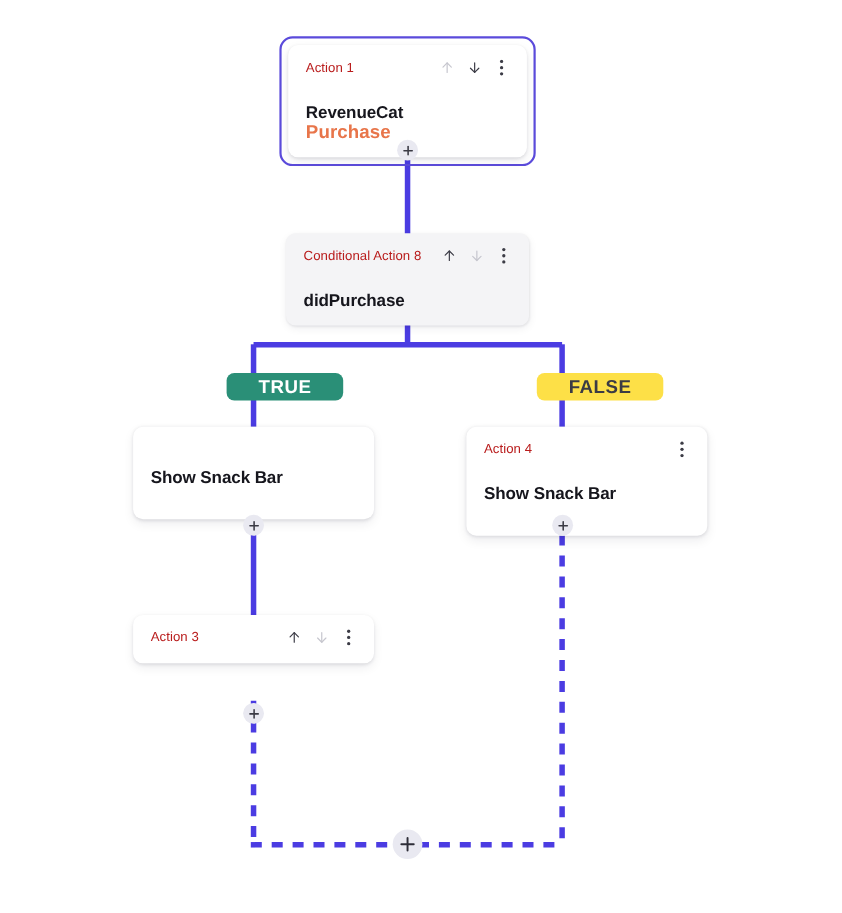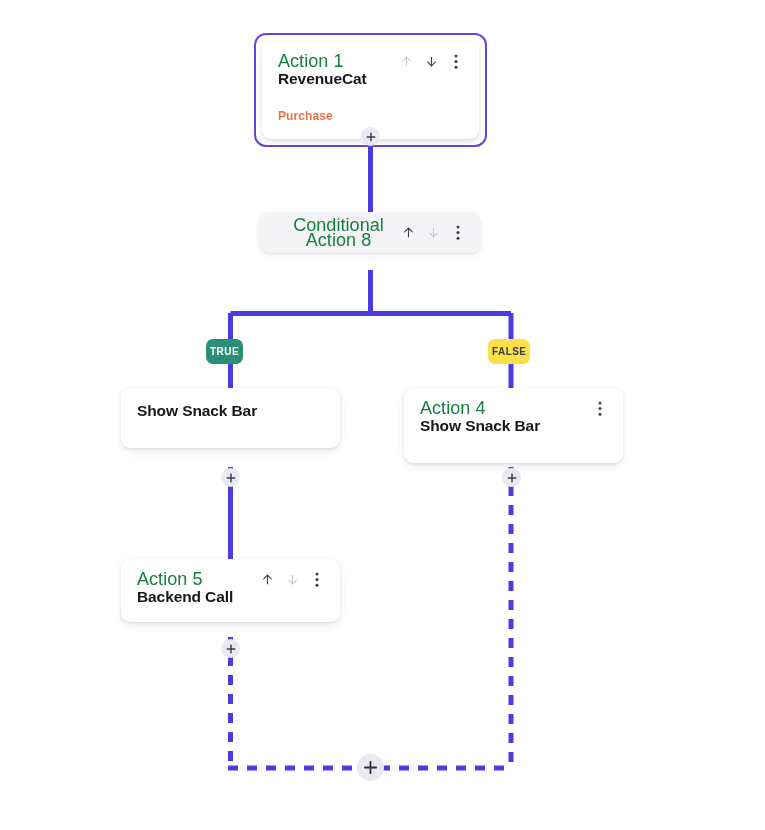--- a/index.html
+++ b/index.html
@@ -65,71 +65,70 @@
   }
 
   .card-head {
     display: flex;
     align-items: center;
     justify-content: space-between;
     height: 15px;
   }
 
   .card-label {
-    font-size: 18px;
+    font-size: 12px;
     line-height: 15px;
-    color: #15803d;
+    color: #b91c1c;
     letter-spacing: 0.05px;
-    text-align: center;
   }
 
   .card-tools {
     display: flex;
     align-items: center;
     gap: 11px;
   }
 
   .tool {
     display: inline-flex;
     align-items: center;
     justify-content: center;
     width: 14px;
     height: 16px;
   }
   .tool svg { display: block; }
 
   .card-title {
-    margin-top: 0;
+    margin-top: 24px;
     font-size: 15.5px;
     line-height: 19px;
     font-weight: 700;
     color: #16161d;
     letter-spacing: -0.1px;
   }
 
   .card-sub {
-    margin-top: 21px;
-    font-size: 12px;
+    margin-top: 1px;
+    font-size: 17px;
     line-height: 14px;
     font-weight: 700;
     color: #e8754a;
     letter-spacing: 0.1px;
   }
 
   
   .badge {
     position: absolute;
     box-sizing: border-box;
     height: 25px;
     display: flex;
     align-items: center;
     justify-content: center;
-    padding: 0 4px;
+    padding: 0 29px;
     border-radius: 7px;
-    font-size: 10px;
+    font-size: 17px;
     font-weight: 700;
     letter-spacing: 0.45px;
   }
   .badge.true {
     background: #2a8f77;
     color: #ffffff;
   }
   .badge.false {
     background: #fde047;
     color: #3b3b44;
@@ -241,40 +240,41 @@
           </span>
           <span class="tool">
             <svg width="4" height="15" viewBox="0 0 4 16" fill="#3c3c46">
               <circle cx="2" cy="2" r="1.6"></circle>
                 <circle cx="2" cy="8" r="1.6"></circle>
                 <circle cx="2" cy="14" r="1.6"></circle>
             </svg>
           </span>
         </span>
       </div>
+      <div class="card-title">didPurchase</div>
     </div>
   </div>
 
   <div class="badge true" style="left:206px; top:339px;">TRUE</div>
   <div class="badge false" style="left:488px; top:339px;">FALSE</div>
 
   <div class="node" style="left:121px; top:388px; width:219px;">
     <div class="card" style="padding-bottom:28px;">
       <div class="card-title">Show Snack Bar</div>
     </div>
   </div>
 
   <div class="plus" style="left:221px; top:468px;">
     <svg width="10" height="10" viewBox="0 0 12 12" stroke="#3a3a44" stroke-width="1.7" stroke-linecap="round">
       <line x1="6" y1="1.5" x2="6" y2="10.5"></line>
         <line x1="1.5" y1="6" x2="10.5" y2="6"></line>
     </svg>
   </div>
 
-  <div class="node" style="left:404px; top:388px; width:219px;">
+  <div class="node" style="left:424px; top:388px; width:219px;">
     <div class="card" style="padding-bottom:28px;">
       <div class="card-head">
         <span class="card-label">Action 4</span>
         <span class="card-tools">
           <span class="tool">
             <svg width="4" height="15" viewBox="0 0 4 16" fill="#3c3c46">
               <circle cx="2" cy="2" r="1.6"></circle>
                 <circle cx="2" cy="8" r="1.6"></circle>
                 <circle cx="2" cy="14" r="1.6"></circle>
             </svg>
@@ -288,21 +288,21 @@
   <div class="plus" style="left:502px; top:468px;">
     <svg width="10" height="10" viewBox="0 0 12 12" stroke="#3a3a44" stroke-width="1.7" stroke-linecap="round">
       <line x1="6" y1="1.5" x2="6" y2="10.5"></line>
         <line x1="1.5" y1="6" x2="10.5" y2="6"></line>
     </svg>
   </div>
 
   <div class="node" style="left:121px; top:559px; width:219px;">
     <div class="card" style="padding-bottom:16px;">
       <div class="card-head">
-        <span class="card-label">Action 5</span>
+        <span class="card-label">Action 3</span>
         <span class="card-tools">
           <span class="tool">
             <svg width="13" height="13" viewBox="0 0 24 24" fill="none" stroke="#3c3c46" stroke-width="2" stroke-linecap="round" stroke-linejoin="round">
               <line x1="12" y1="20" x2="12" y2="4"></line>
                 <polyline points="5 11 12 4 19 11"></polyline>
             </svg>
           </span>
           <span class="tool">
             <svg width="13" height="13" viewBox="0 0 24 24" fill="none" stroke="#c6c6ce" stroke-width="2" stroke-linecap="round" stroke-linejoin="round">
               <line x1="12" y1="4" x2="12" y2="20"></line>
@@ -311,21 +311,20 @@
           </span>
           <span class="tool">
             <svg width="4" height="15" viewBox="0 0 4 16" fill="#3c3c46">
               <circle cx="2" cy="2" r="1.6"></circle>
                 <circle cx="2" cy="8" r="1.6"></circle>
                 <circle cx="2" cy="14" r="1.6"></circle>
             </svg>
           </span>
         </span>
       </div>
-      <div class="card-title">Backend Call</div>
     </div>
   </div>
 
   <div class="plus" style="left:221px; top:639px;">
     <svg width="10" height="10" viewBox="0 0 12 12" stroke="#3a3a44" stroke-width="1.7" stroke-linecap="round">
       <line x1="6" y1="1.5" x2="6" y2="10.5"></line>
         <line x1="1.5" y1="6" x2="10.5" y2="6"></line>
     </svg>
   </div>
 

